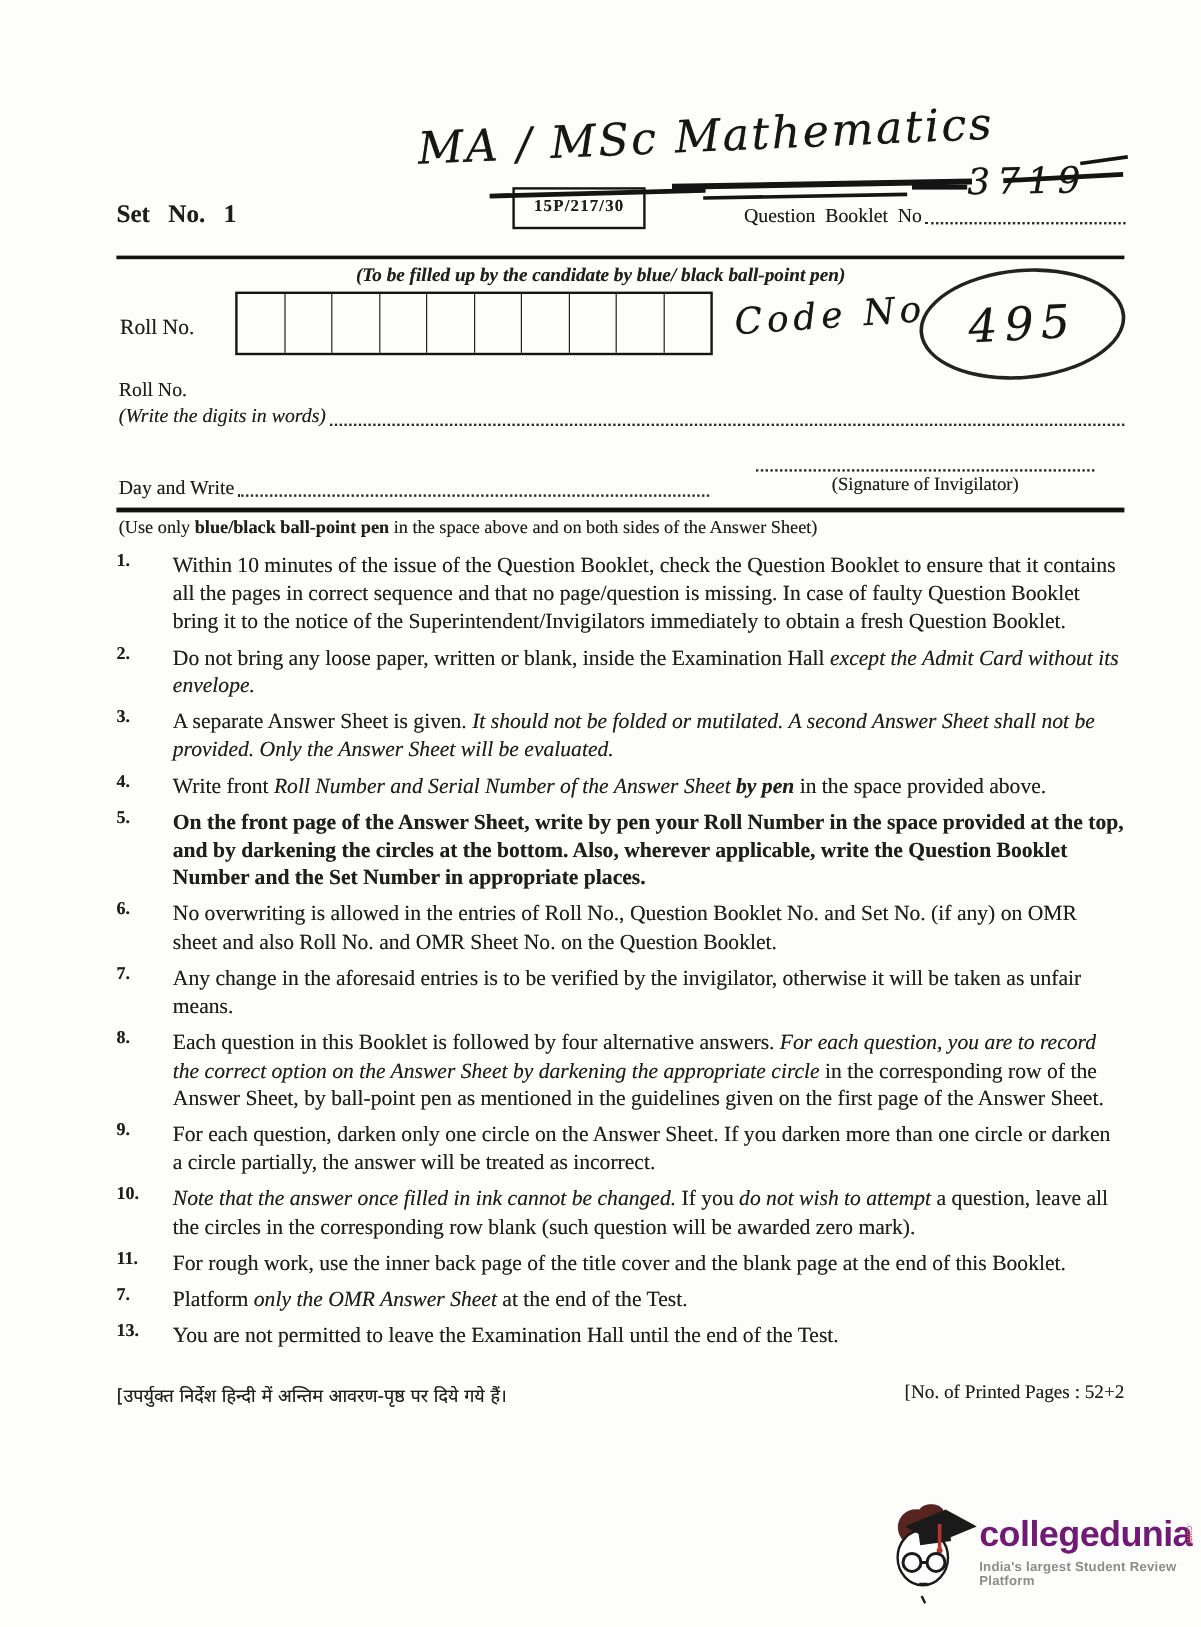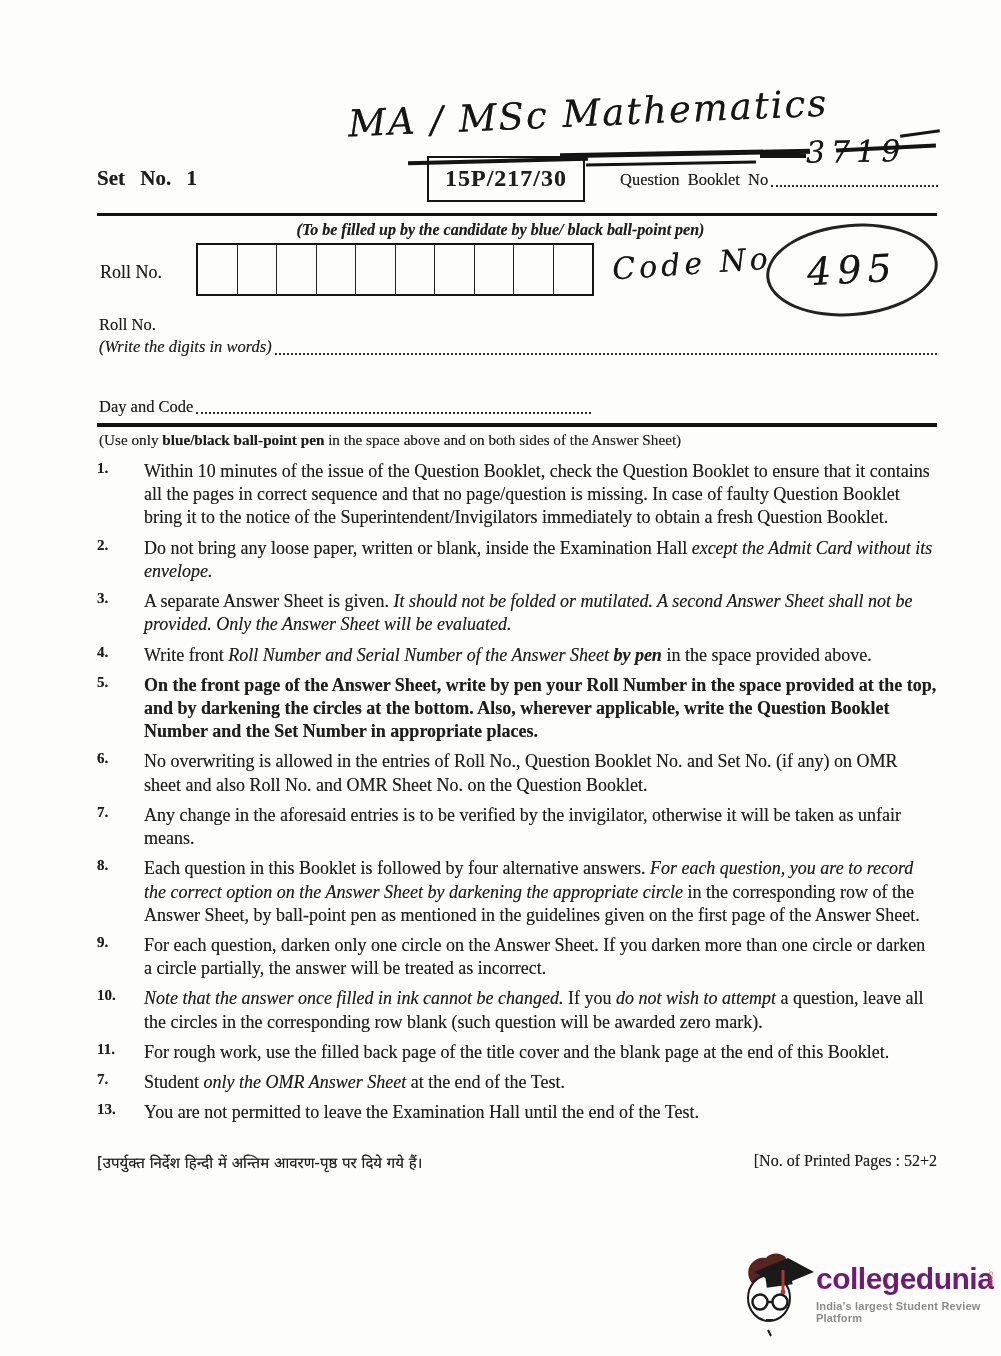--- a/index.html
+++ b/index.html
@@ -17,21 +17,21 @@
   .hw-codeval{font-size:38px;letter-spacing:6px;transform:rotate(2deg);}
   .scribble{position:absolute;border-top:4px solid #141414;}
   .s1{left:408px;top:159px;width:180px;transform:rotate(-1.5deg);}
   .s2{left:560px;top:151px;width:250px;transform:rotate(-1deg);border-top-width:5px;}
   .s3{left:586px;top:162px;width:170px;transform:rotate(-1deg);border-top-width:3px;}
   .s4{left:836px;top:146px;width:100px;transform:rotate(-3deg);border-top-width:4px;}
   .s5{left:900px;top:132px;width:40px;transform:rotate(-8deg);border-top-width:3px;}
   .s6{left:760px;top:154px;width:46px;border-top-width:4px;}
   
   .set-no{position:absolute;left:97px;top:166px;font-size:21px;font-weight:bold;word-spacing:10px;}
-  .code-box{position:absolute;left:427px;top:156px;border:2.5px solid #141414;padding:7px 16px 8px;font-size:24px;font-weight:bold;letter-spacing:1px;}
+  .code-box{position:absolute;left:427px;top:156px;border:2.5px solid #141414;padding:7px 16px 8px;font-size:14px;font-weight:bold;letter-spacing:1px;}
   .qb-line{position:absolute;left:620px;top:170px;width:318px;display:flex;align-items:flex-end;font-size:16.5px;word-spacing:4px;}
   .leader{flex:1 1 auto;border-bottom:2.5px dotted #2c2c2c;margin:0 0 3px 3px;min-width:20px;}
   
   .rule{position:absolute;left:97px;width:840px;background:#111;}
   .rule-top{top:213px;height:3px;}
   .rule-bottom{top:423px;height:4px;}
   .fill-note{position:absolute;left:0;top:221px;width:1001px;text-align:center;font-size:16px;font-weight:bold;font-style:italic;}
   .roll-label{position:absolute;left:100px;top:262px;font-size:18px;}
   .roll-boxes{position:absolute;left:196px;top:243px;display:flex;border:2.5px solid #141414;}
   .roll-cell{width:38.5px;height:49px;border-right:1.5px solid #222;}
@@ -110,23 +110,27 @@
 
   <div class="roll-words">
     <div>Roll No.</div>
     <div class="roll-words-l2">
       <span>(Write the digits in words)</span>
       <span class="leader"></span>
     </div>
   </div>
 
 
+  <div class="sig-block">
+    <div class="sig-dots"></div>
+    <div>(Signature of Invigilator)</div>
+  </div>
 
   <div class="daydate-line">
-    <span>Day and Code</span>
+    <span>Day and Write</span>
     <span class="leader"></span>
   </div>
 
   <div class="rule rule-bottom"></div>
 
   <div class="instructions">
     <div class="ins-subnote"><span class="seg-n">(Use only </span><span class="seg-b">blue/black ball-point pen</span><span class="seg-n"> in the space above and on both sides of the Answer Sheet)</span></div>
     <div id="instruction-list">
         <div class="ins-item">
           <span class="ins-num">1.</span>
@@ -163,25 +167,25 @@
         <div class="ins-item">
           <span class="ins-num">9.</span>
           <div class="ins-body"><span class="seg-n">For each question, darken only one circle on the Answer Sheet. If you darken more than one circle or darken a circle partially, the answer will be treated as incorrect.</span></div>
         </div>
         <div class="ins-item">
           <span class="ins-num">10.</span>
           <div class="ins-body"><span class="seg-i">Note that the answer once filled in ink cannot be changed.</span><span class="seg-n"> If you </span><span class="seg-i">do not wish to attempt</span><span class="seg-n"> a question, leave all the circles in the corresponding row blank (such question will be awarded zero mark).</span></div>
         </div>
         <div class="ins-item">
           <span class="ins-num">11.</span>
-          <div class="ins-body"><span class="seg-n">For rough work, use the filled back page of the title cover and the blank page at the end of this Booklet.</span></div>
+          <div class="ins-body"><span class="seg-n">For rough work, use the inner back page of the title cover and the blank page at the end of this Booklet.</span></div>
         </div>
         <div class="ins-item">
           <span class="ins-num">7.</span>
-          <div class="ins-body"><span class="seg-n">Student </span><span class="seg-i">only the OMR Answer Sheet</span><span class="seg-n"> at the end of the Test.</span></div>
+          <div class="ins-body"><span class="seg-n">Platform </span><span class="seg-i">only the OMR Answer Sheet</span><span class="seg-n"> at the end of the Test.</span></div>
         </div>
         <div class="ins-item">
           <span class="ins-num">13.</span>
           <div class="ins-body"><span class="seg-n">You are not permitted to leave the Examination Hall until the end of the Test.</span></div>
         </div>
       </div>
   </div>
 
   <div class="footer-hindi">[उपर्युक्त निर्देश हिन्दी में अन्तिम आवरण-पृष्ठ पर दिये गये हैं।</div>
   <div class="footer-pages">[No. of Printed Pages : 52+2</div>

